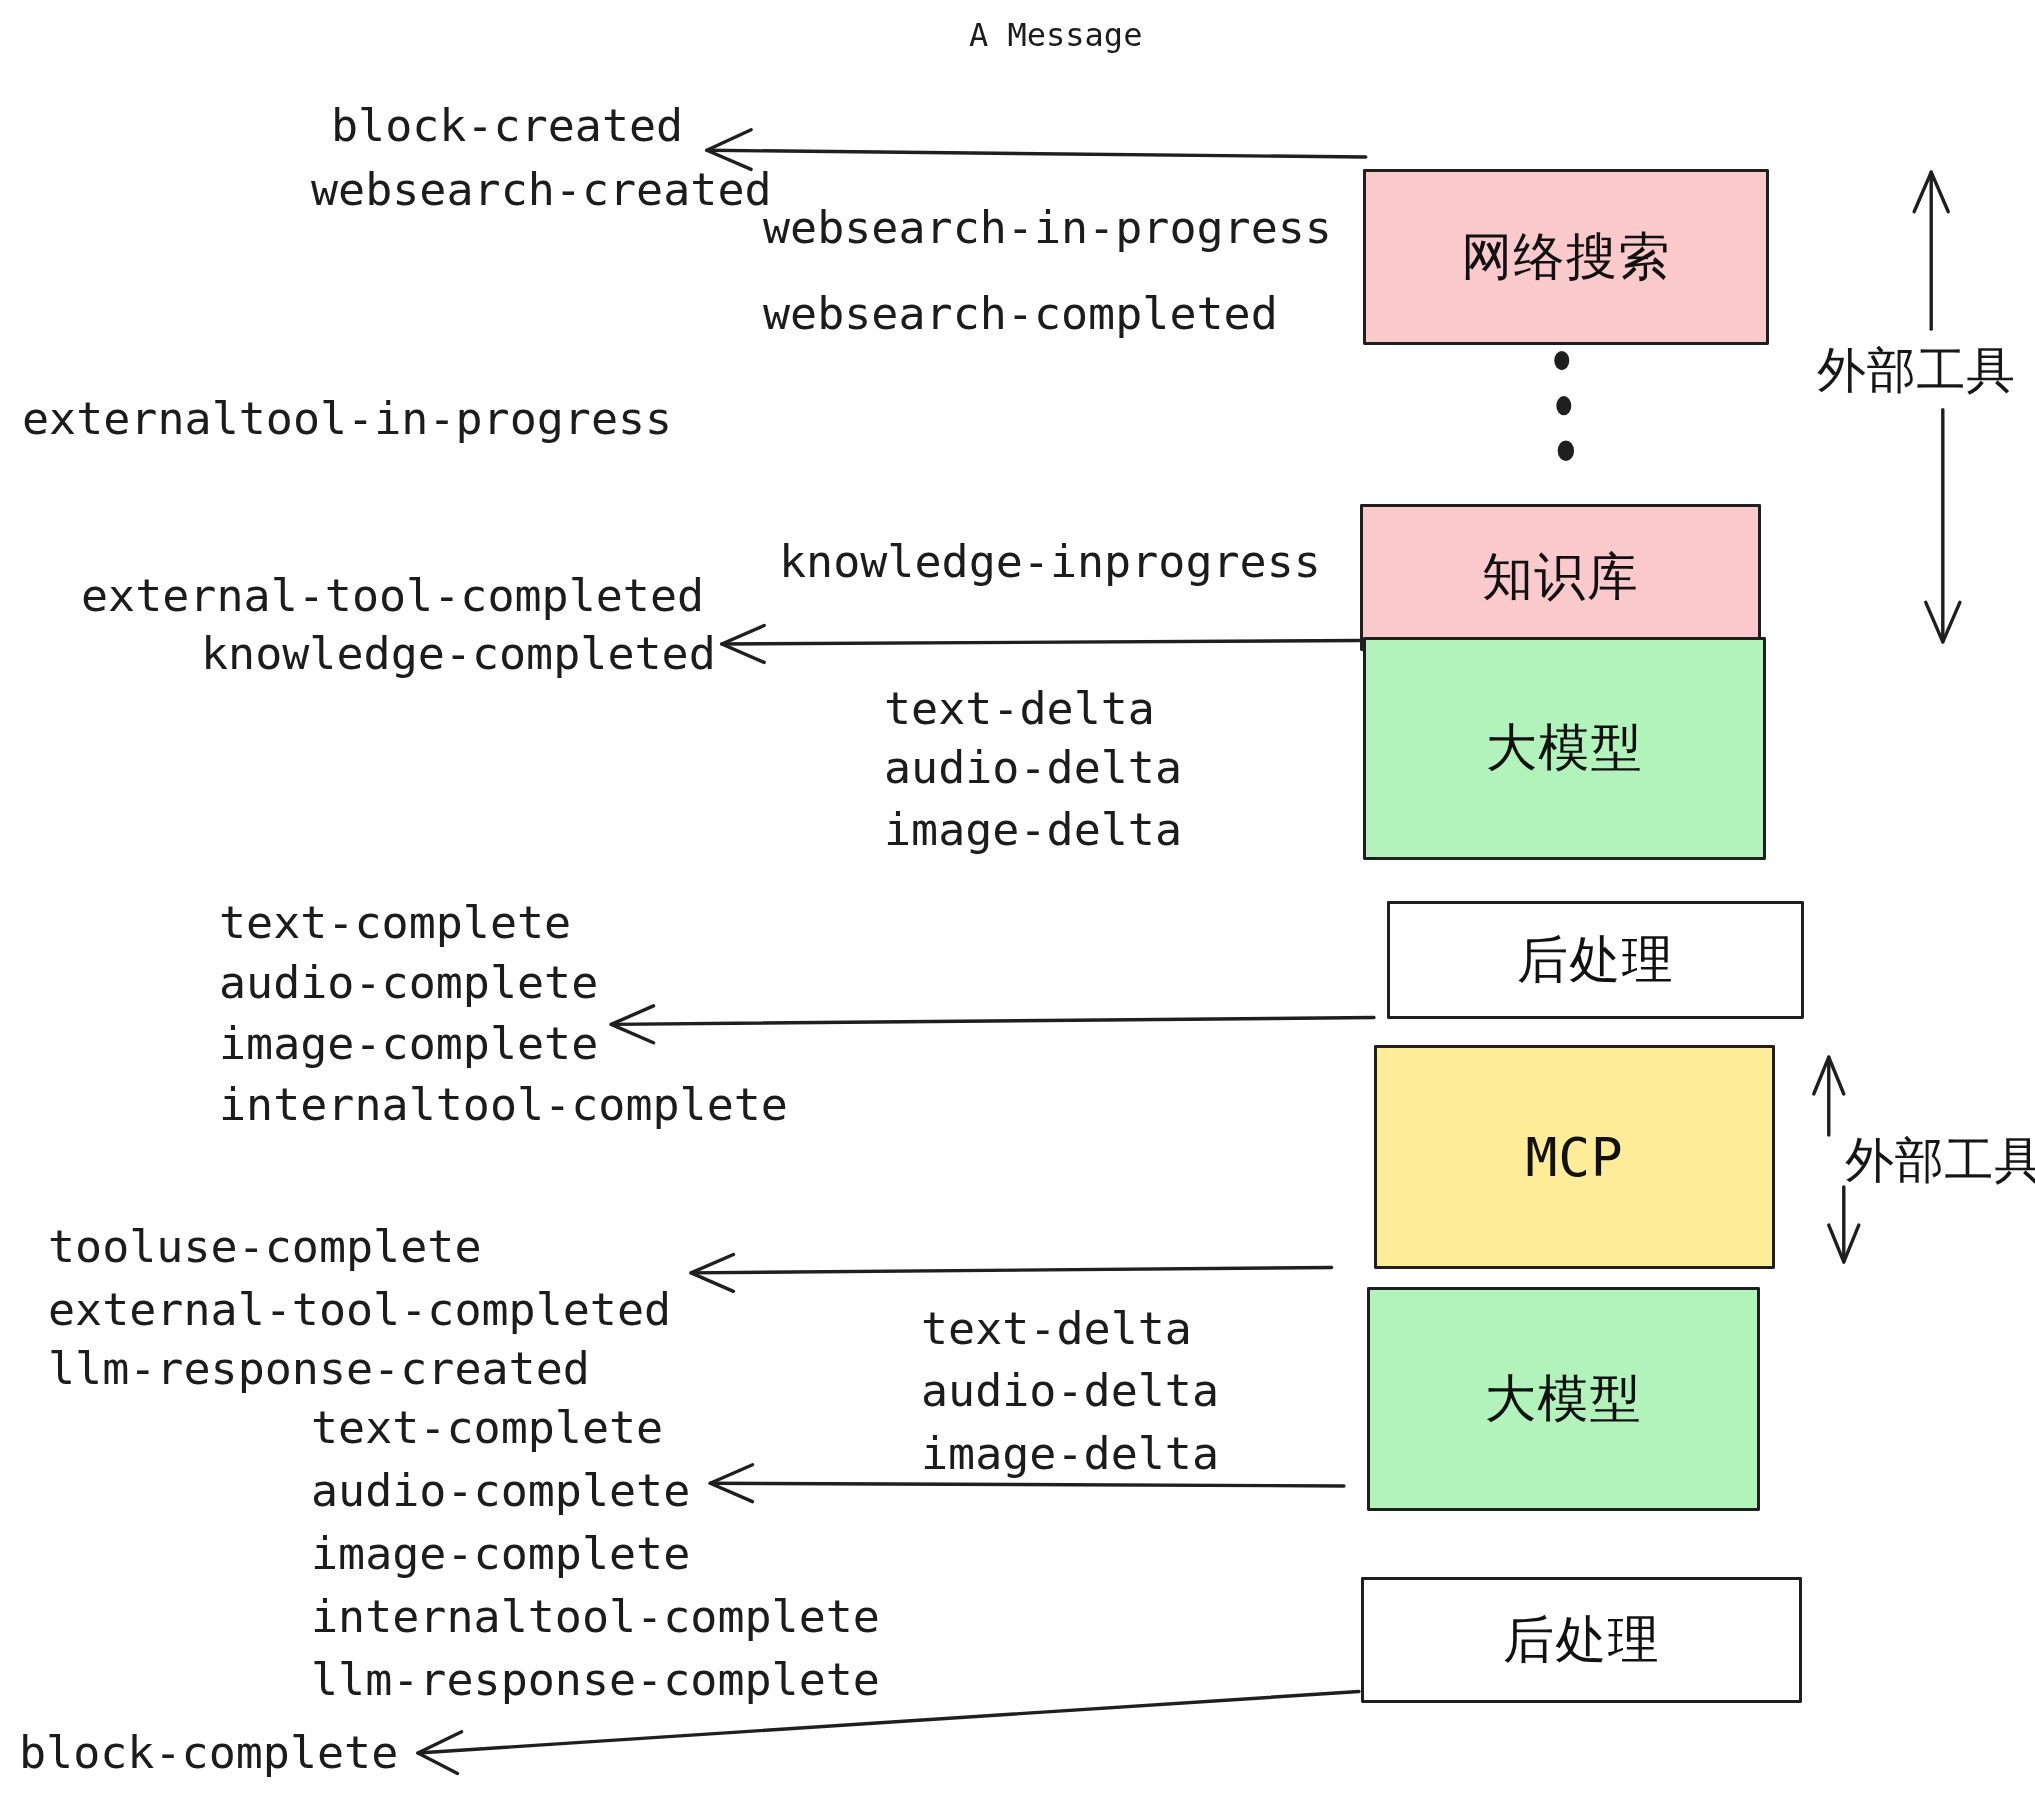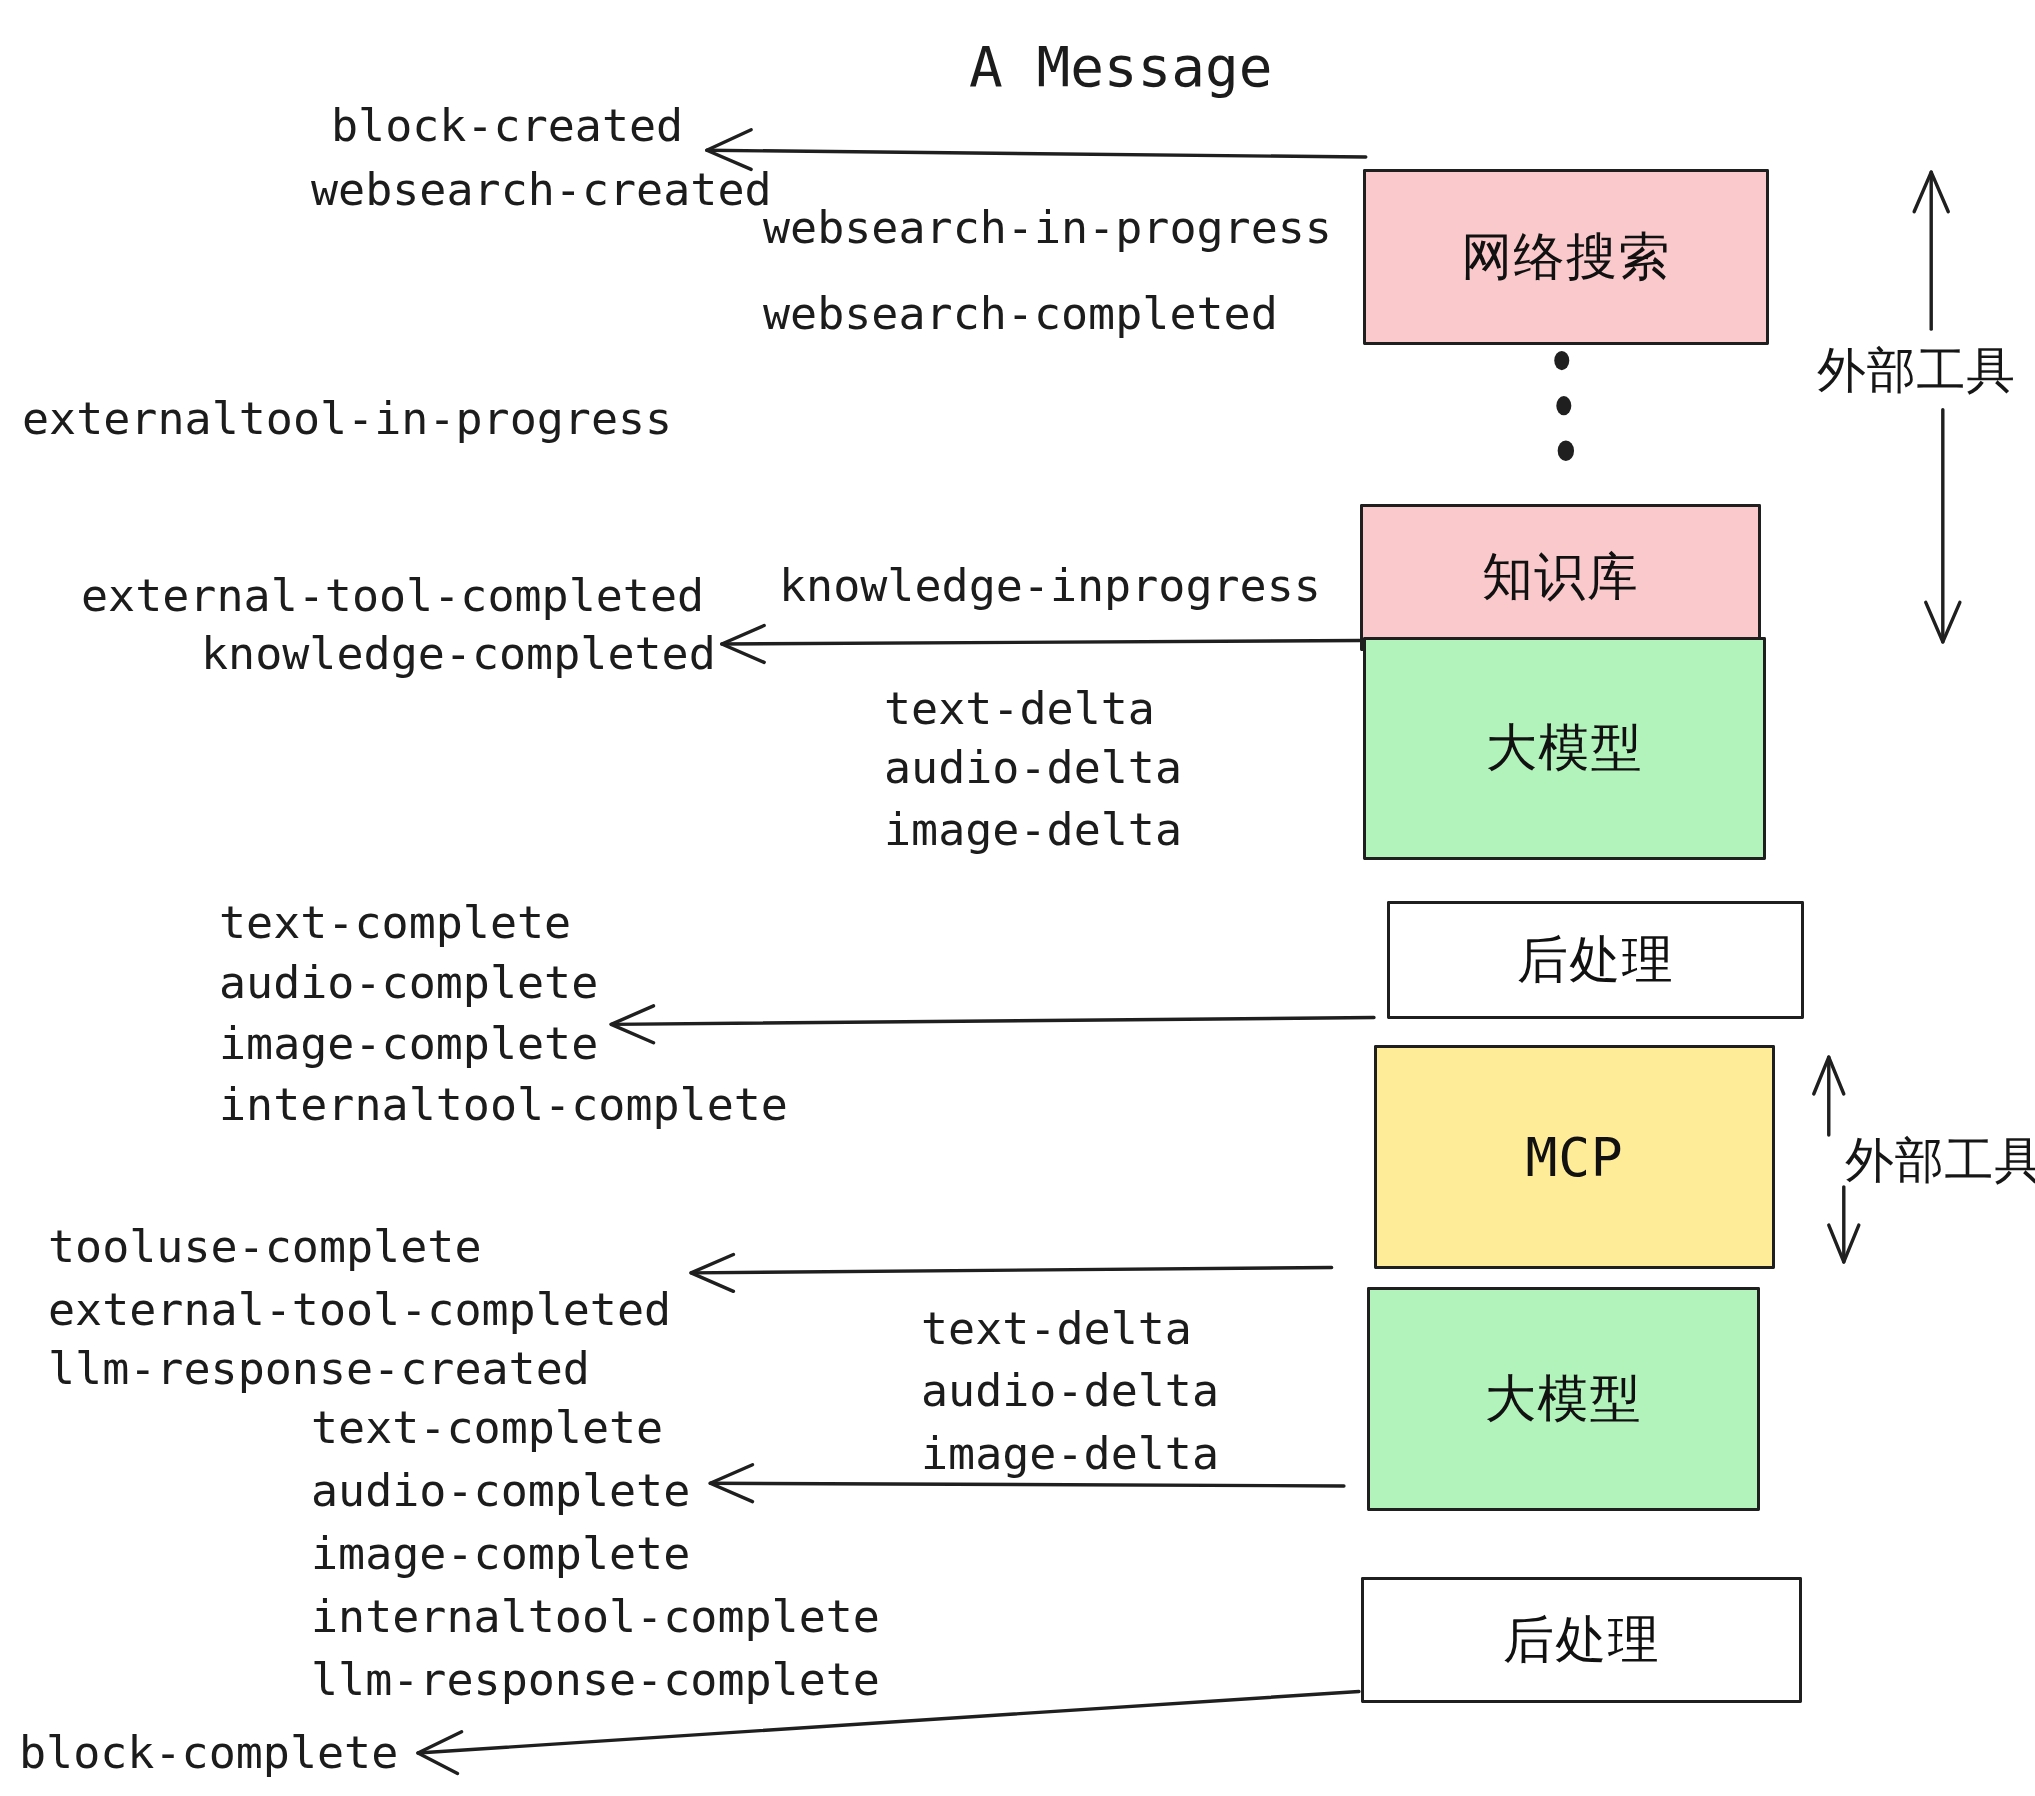--- a/index.html
+++ b/index.html
@@ -19,22 +19,21 @@
   .mono {
     position: absolute;
     font-family: "DejaVu Sans Mono", monospace;
     font-size: 45px;
     line-height: 1.05;
     color: #1c1c1c;
     white-space: nowrap;
     letter-spacing: 0px;
   }
   .title {
-    font-size: 56px;
-    margin-top: 19px;
+    font-size: 32px;
   }
   .box {
     position: absolute;
     border: 3.4px solid #1f1f1f;
     border-radius: 1.4px;
     display: flex;
     align-items: center;
     justify-content: center;
     box-sizing: border-box;
   }
@@ -140,21 +139,21 @@
     </g>
   </svg>
 
   <div class="mono title" style="left:969px; top:19px;">A Message</div>
 
   <div class="mono" style="left:311px; top:102px;margin-left:20px;">block-created</div>
   <div class="mono" style="left:311px; top:166px;">websearch-created</div>
   <div class="mono" style="left:763px; top:204px;">websearch-in-progress</div>
   <div class="mono" style="left:763px; top:290px;">websearch-completed</div>
   <div class="mono" style="left:22px; top:395px;">externaltool-in-progress</div>
-  <div class="mono" style="left:779px; top:538px;margin-top:24px;">knowledge-inprogress</div>
+  <div class="mono" style="left:779px; top:538px;">knowledge-inprogress</div>
   <div class="mono" style="left:81px; top:572px;">external-tool-completed</div>
   <div class="mono" style="left:201px; top:630px;">knowledge-completed</div>
 
   <div class="mono" style="left:884px; top:685px;">text-delta</div>
   <div class="mono" style="left:884px; top:744px;">audio-delta</div>
   <div class="mono" style="left:884px; top:806px;">image-delta</div>
 
   <div class="mono" style="left:219px; top:899px;">text-complete</div>
   <div class="mono" style="left:219px; top:959px;">audio-complete</div>
   <div class="mono" style="left:219px; top:1020px;">image-complete</div>

